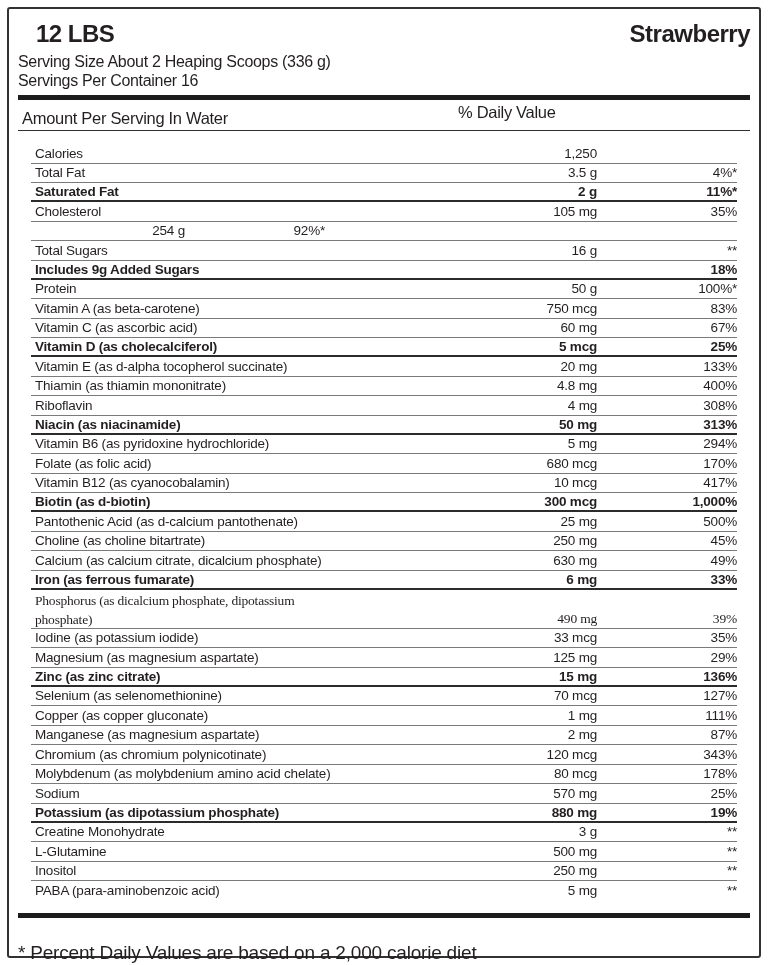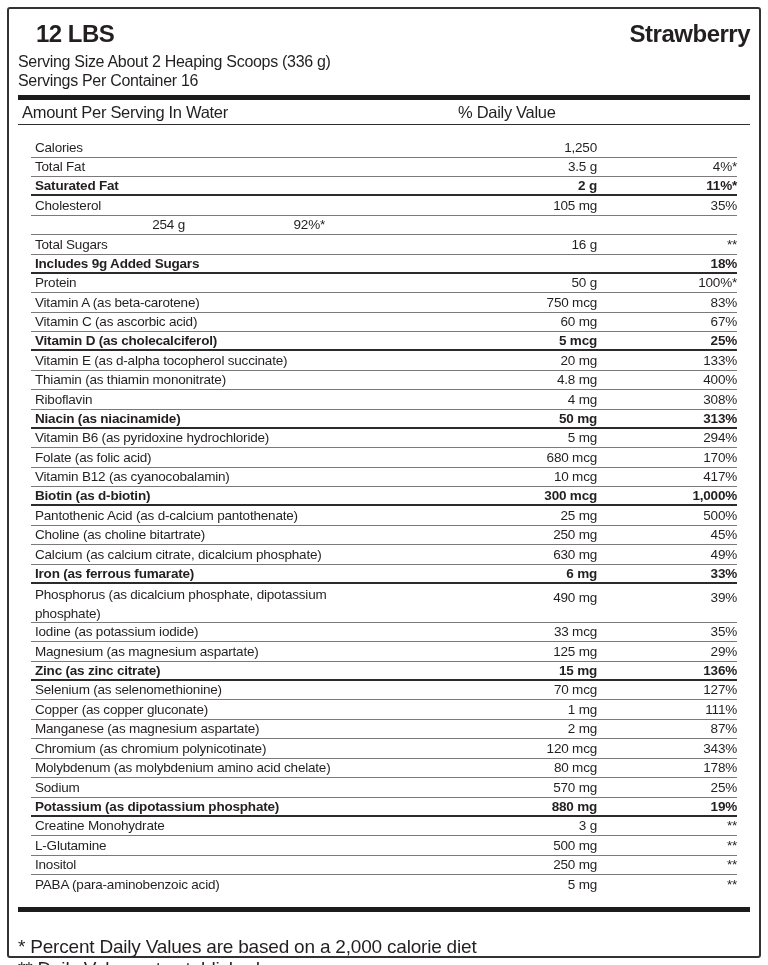--- a/index.html
+++ b/index.html
@@ -14,33 +14,33 @@
     padding:10px 9px 0 9px;background:#ffffff;
   }
   .header-top{display:flex;justify-content:space-between;align-items:flex-start;margin-left:18px;}
   .weight,.flavor{font-weight:bold;font-size:24px;line-height:1.25;letter-spacing:-0.5px;}
   .serving-line{font-size:16px;line-height:19px;letter-spacing:-0.3px;}
   .serving-block{margin-top:3px;}
   .bar{height:5px;background:#1c1c1c;margin-top:5px;}
   .bar.bottom{margin-top:0;}
   .col-headers{
     position:relative;height:21px;border-bottom:1.5px solid #2e2e2e;
-    font-size:16.5px;letter-spacing:-0.3px;padding:3px 0 0 4px;
+    font-size:16.5px;letter-spacing:-0.3px;padding:9px 0 0 4px;
   }
   .dv-header{position:absolute;left:440px;top:3px;}
   .table-body{margin:13px;}
   .row{
     display:flex;align-items:center;height:18.5px;box-sizing:content-box;
     border-bottom:1px solid #7a7a7a;font-size:13.5px;letter-spacing:-0.2px;
     padding-left:4px;
   }
   .row.thick{height:17px;border-bottom:2.5px solid #2b2b2b;font-weight:bold;}
-  .row.twoline{height:38px;align-items:flex-start;}
+  .row.twoline{height:38px;align-items:flex-start;font-family:Liberation Serif, serif;}
   .row.twoline .c-name{white-space:pre-line;line-height:19px;padding-top:1px;}
-  .row.twoline .c-amt,.row.twoline .c-dv{line-height:19px;padding-top:4px;}
+  .row.twoline .c-amt,.row.twoline .c-dv{line-height:19px;padding-top:19px;}
   .row.last{border-bottom:none;height:19px;}
   .c-name{flex:1;}
   .c-amt{width:150px;text-align:right;}
   .c-dv{width:140px;text-align:right;}
   .footnotes{margin-top:24px;font-size:19px;line-height:22px;letter-spacing:-0.2px;}
 </style>
 </head>
 <body>
 
 <div class="label">

